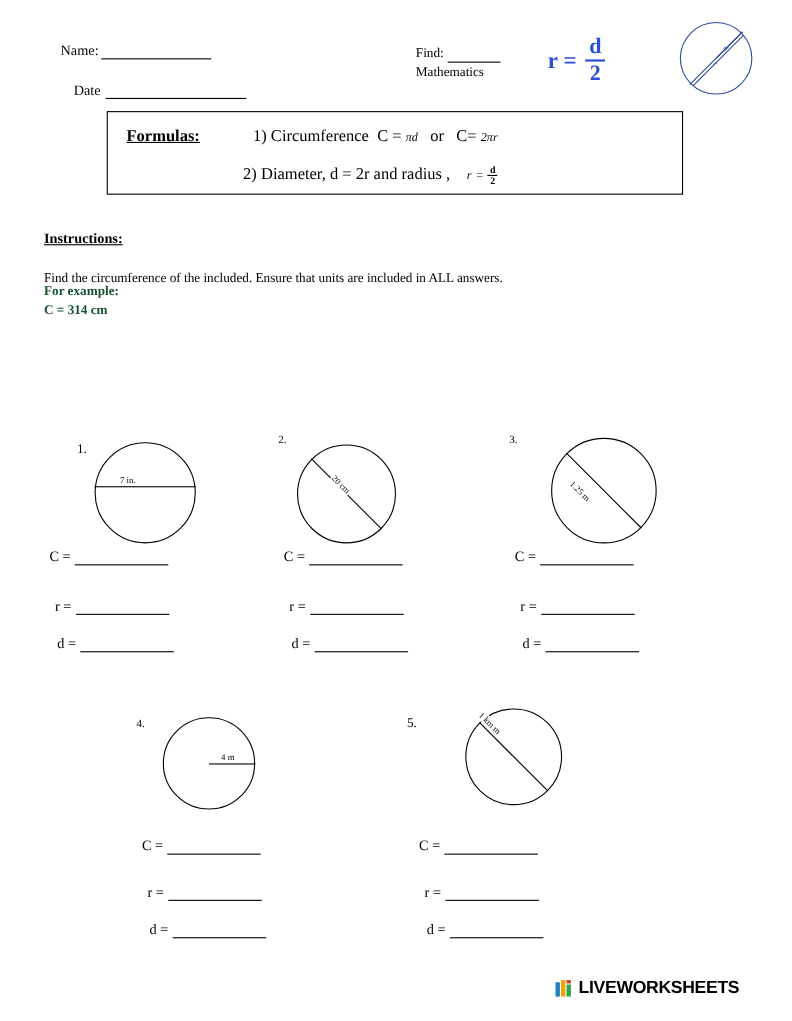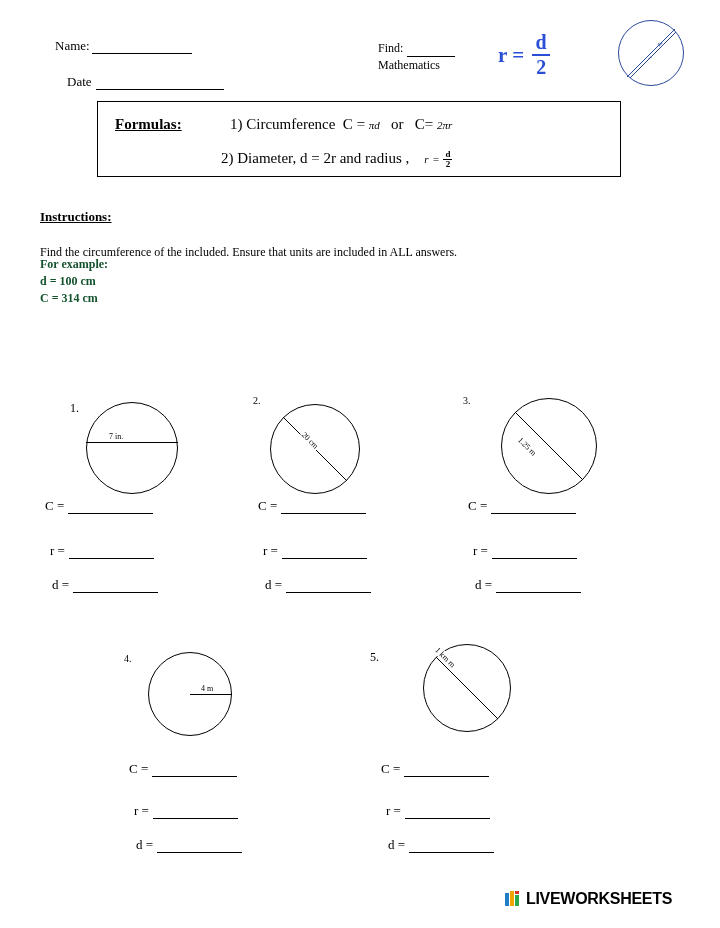--- a/index.html
+++ b/index.html
@@ -133,21 +133,20 @@
         <span class="bar" style="width:9px;"></span>
         <span>2</span>
       </span>
     </span>
   </div>
 
   <div class="instr-h">Instructions:</div>
   <div class="instr-line">Find the circumference of the included.  Ensure that units are included in ALL answers.</div>
   <div class="example">
     <div>For example:</div>
-    <div>d = 100 cm</div>
     <div>C = 314 cm</div>
   </div>
 
   <div class="prob-num" style="left:70px;top:401px;">1.</div>
   <div class="circ" style="left:86px;top:402px;width:92px;height:92px;"></div>
   <div class="chord" style="left:86px;top:442px;width:92px;"></div>
   <div class="meas" style="left:108px;top:432px;">7 in.</div>
 
   <div class="ans" style="left:45px;top:498px;">
     <span class="eqs">C =</span>

